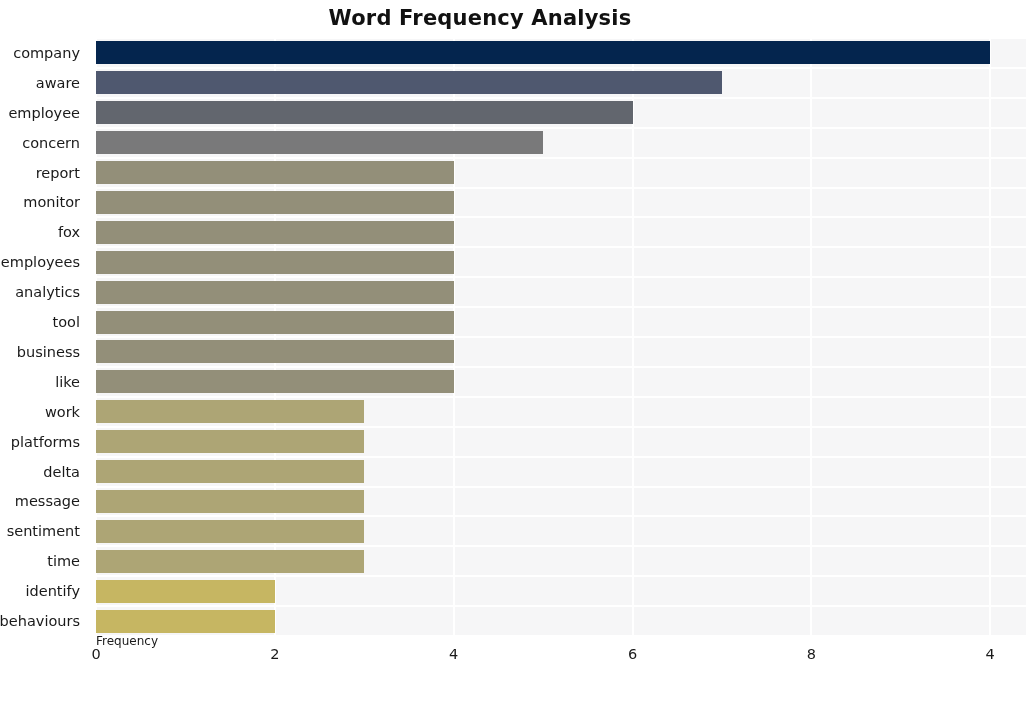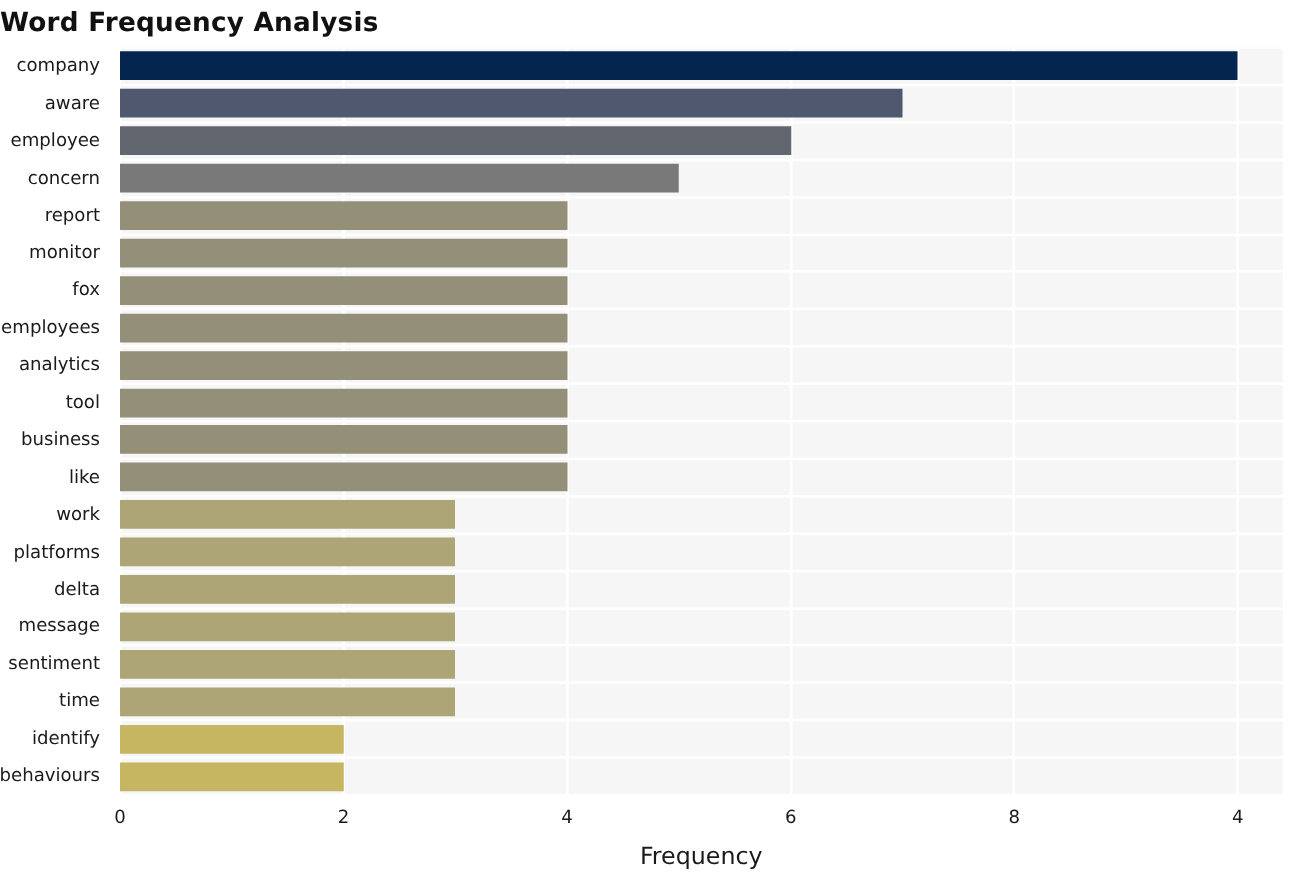--- a/index.html
+++ b/index.html
@@ -17,20 +17,21 @@
     position: relative;
     width: 1036px;
     height: 701px;
     background: #ffffff;
   }
   #chart-title {
     position: absolute;
     top: 6px;
     left: 0;
     width: 960px;
+    text-align: center;
     font-size: 21px;
     font-weight: bold;
     color: #111111;
     letter-spacing: 0.2px;
   }
   
   #plot-area {
     position: absolute;
     left: 96px;
     top: 38px;
@@ -93,24 +94,23 @@
   .xtick {
     position: absolute;
     top: 0;
     transform: translateX(-50%);
     font-size: 14.5px;
     color: #1a1a1a;
   }
   #xaxis-title {
     position: absolute;
     left: 96px;
-    top: 674px;
+    top: 634px;
     width: 930px;
-    text-align: center;
-    font-size: 19px;
+    font-size: 12px;
     color: #1a1a1a;
   }
 </style>
 </head>
 <body>
 
 <div id="figure">
 
   <div id="chart-title">Word Frequency Analysis</div>
 

